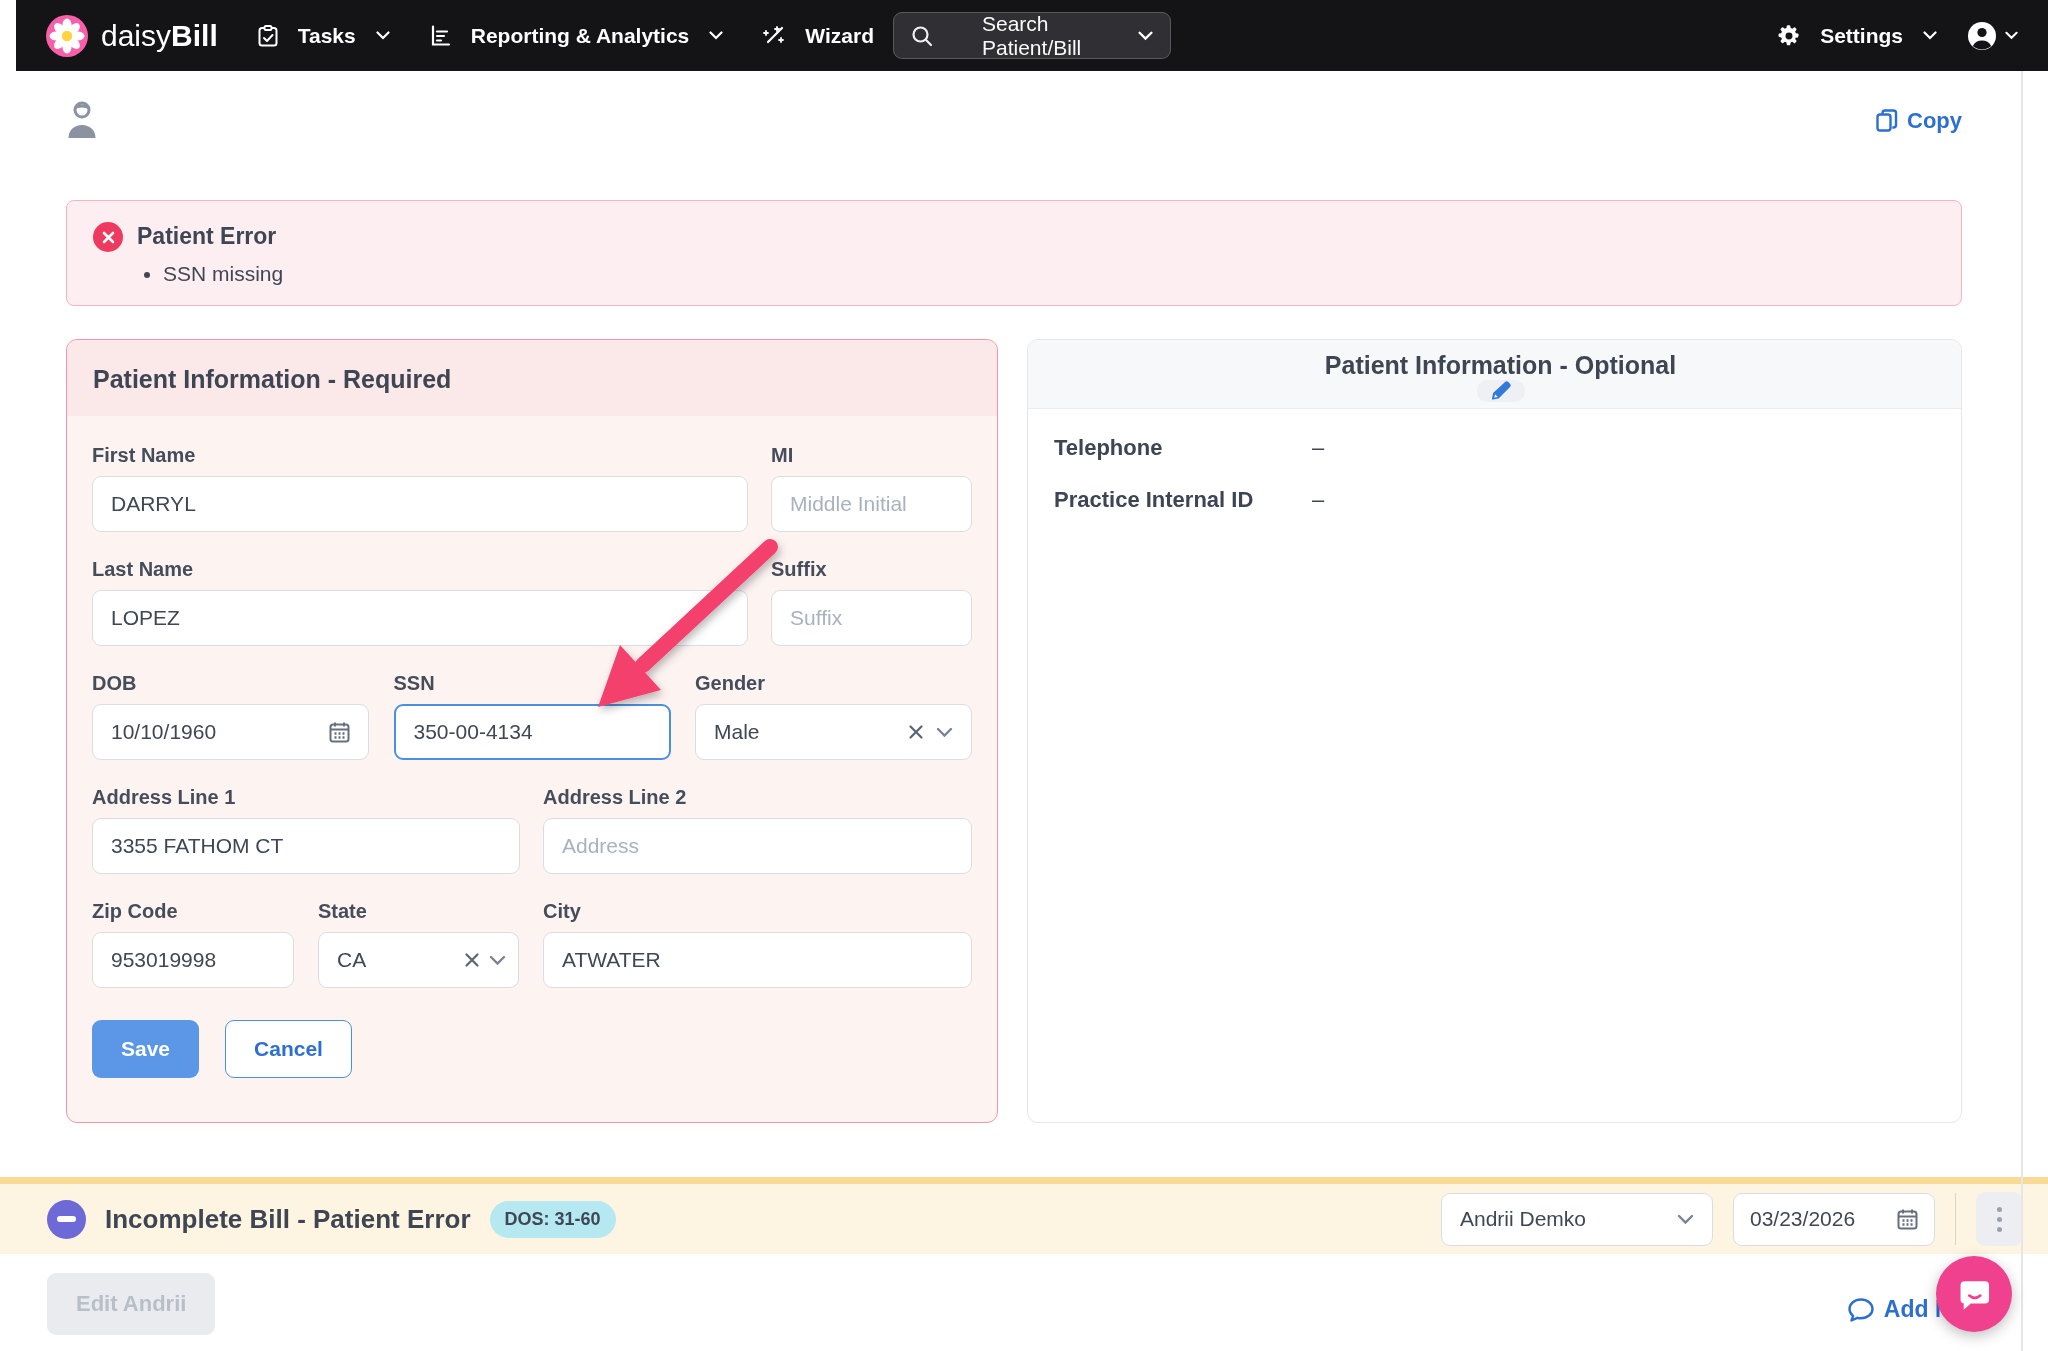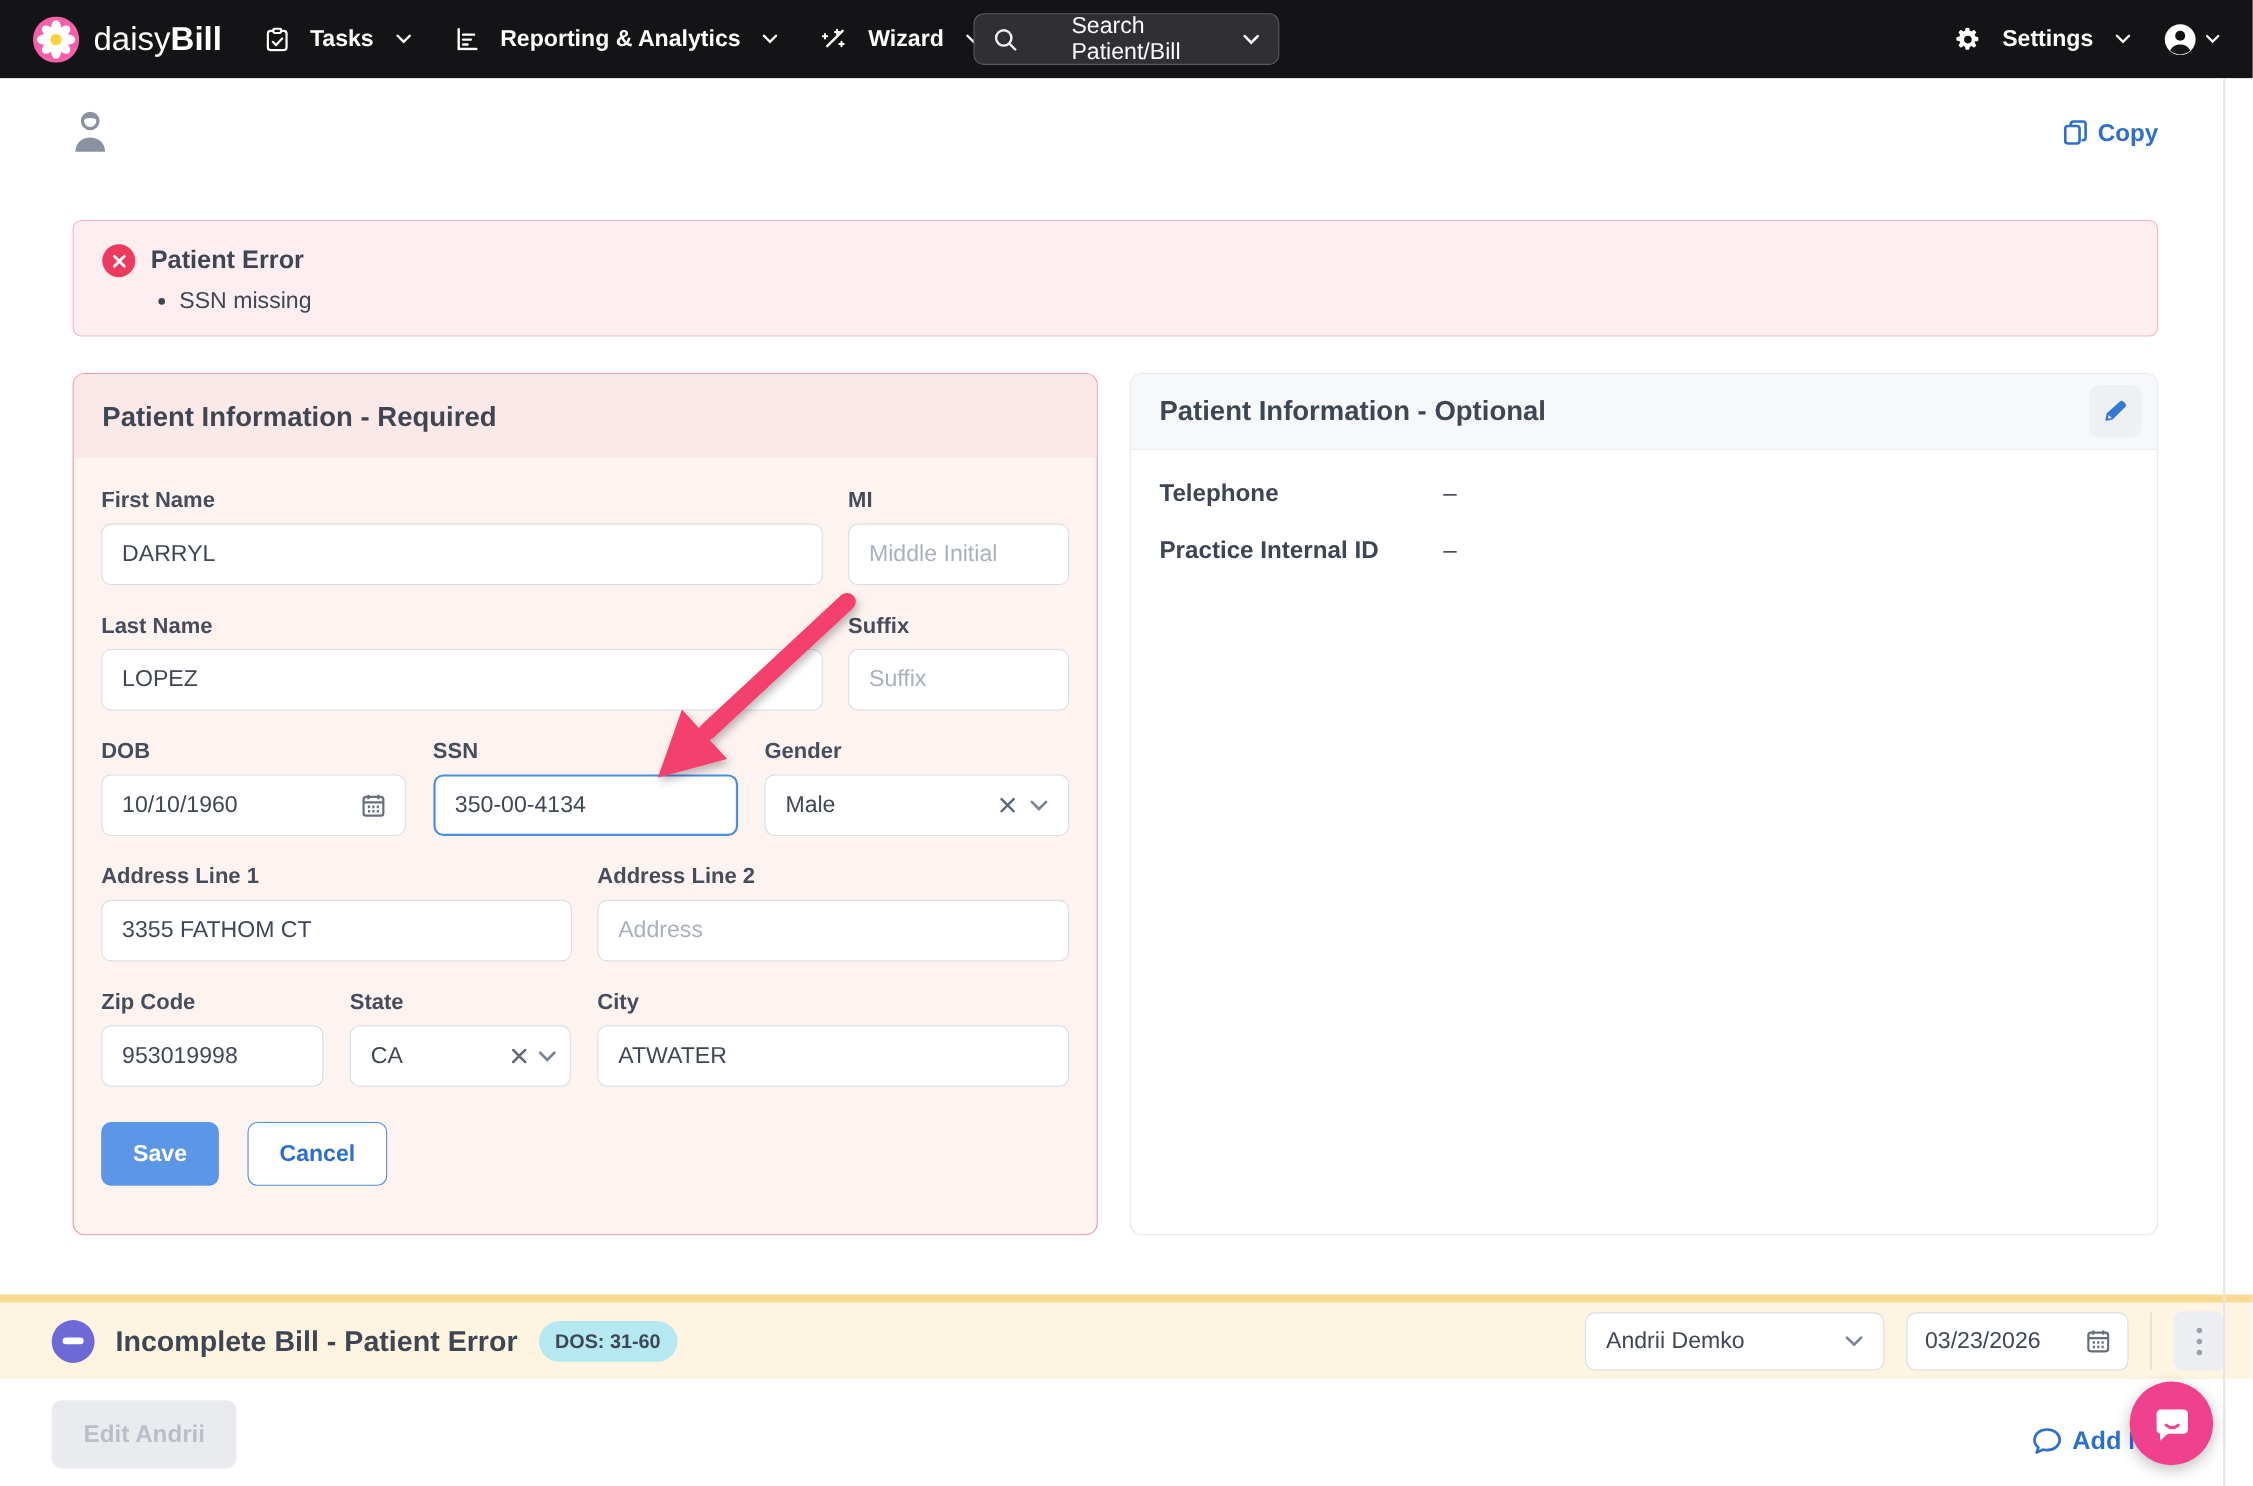--- a/index.html
+++ b/index.html
@@ -1,19 +1,19 @@
 <!DOCTYPE html>
 <html><head>
 <meta charset="utf-8">
 <style>
   * { margin:0; padding:0; box-sizing:border-box; }
   html,body { width:2048px; height:1351px; background:#fff; font-family:"Liberation Sans", sans-serif; position:relative; overflow:hidden; }
 
   
-  .nav { position:absolute; top:0; left:0; right:0; height:71px; background:#141416; display:flex; align-items:center; padding:0 30px; gap:40px; color:#fff; }
+  .nav { position:absolute; top:0; left:16px; right:0; height:71px; background:#141416; display:flex; align-items:center; padding:0 30px; gap:40px; color:#fff; }
   .brand { display:flex; align-items:center; gap:13px; font-size:30px; color:#fff; }
   .brand b { font-weight:bold; }
   .nav-item { display:flex; align-items:center; gap:20px; font-weight:bold; font-size:21px; color:#fff; cursor:pointer; }
   .chev svg { display:block; }
   .search { position:absolute; left:50%; transform:translateX(-50%); top:12px; width:278px; height:47px; background:#303034; border:1px solid #59595e; border-radius:9px; display:flex; align-items:center; gap:13px; padding:0 17px; font-size:21px; color:#fafafa; cursor:pointer; }
   .search .sp { flex:1;margin-left:36px; }
   .nav-right { margin-left:auto; display:flex; align-items:center; gap:30px; }
   .avatar-wrap { display:flex; align-items:center; gap:8px; }
 
   
@@ -46,21 +46,21 @@
   .icchev { color:#7a8494; display:flex; }
   .iccal { color:#666f7d; display:flex; }
   .w-656 { width:656px; } .w-201 { width:201px; } .w-277 { width:277px; }
   .w-428 { width:428px; } .w-429 { width:429px; } .w-202 { width:202px; }
 
   .btn-row { display:flex; gap:26px; margin-top:32px; }
   .btn-save { background:#5b97e6; color:#fff; font-weight:bold; font-size:21px; border:none; border-radius:9px; padding:0 29px; height:58px; cursor:pointer; }
   .btn-cancel { background:#fff; color:#2d6fd1; font-weight:bold; font-size:21px; border:1.5px solid #4a90e2; border-radius:9px; padding:0 28px; height:58px; cursor:pointer; }
 
   .panel-opt { position:absolute; top:339px; left:1027px; width:935px; height:784px; border:1px solid #e3e6ec; border-radius:11px; background:#fff; overflow:hidden; }
-  .panel-opt .hd { background:#f7f8fa; border-bottom:1px solid #e9ecf0; padding:11px 14px 11px 26px; display:flex; align-items:center; justify-content:space-between; height:69px; }
+  .panel-opt .hd { background:#f7f8fa; border-bottom:1px solid #e9ecf0; padding:11px 14px 11px 26px; display:flex; align-items:center; justify-content:space-between; height:69px;flex-direction:column; }
   .panel-opt .hd .t { font-size:25px; font-weight:bold; color:#3e4553; }
   .pencil-btn { width:48px; height:48px; background:#eef0f4; border-radius:10px; display:flex; align-items:center; justify-content:center; color:#3579d8; cursor:pointer; }
   .opt-row { display:flex; padding:0 26px; margin-top:26px; font-size:22px; align-items:baseline; }
   .opt-row .l { font-weight:bold; color:#3d4554; width:258px; flex:0 0 auto; }
   .opt-row .v { color:#3f4755; }
 
   
   .arrow-overlay { position:absolute; left:555px; top:515px; width:250px; height:220px; pointer-events:none; z-index:20; }
 
   

